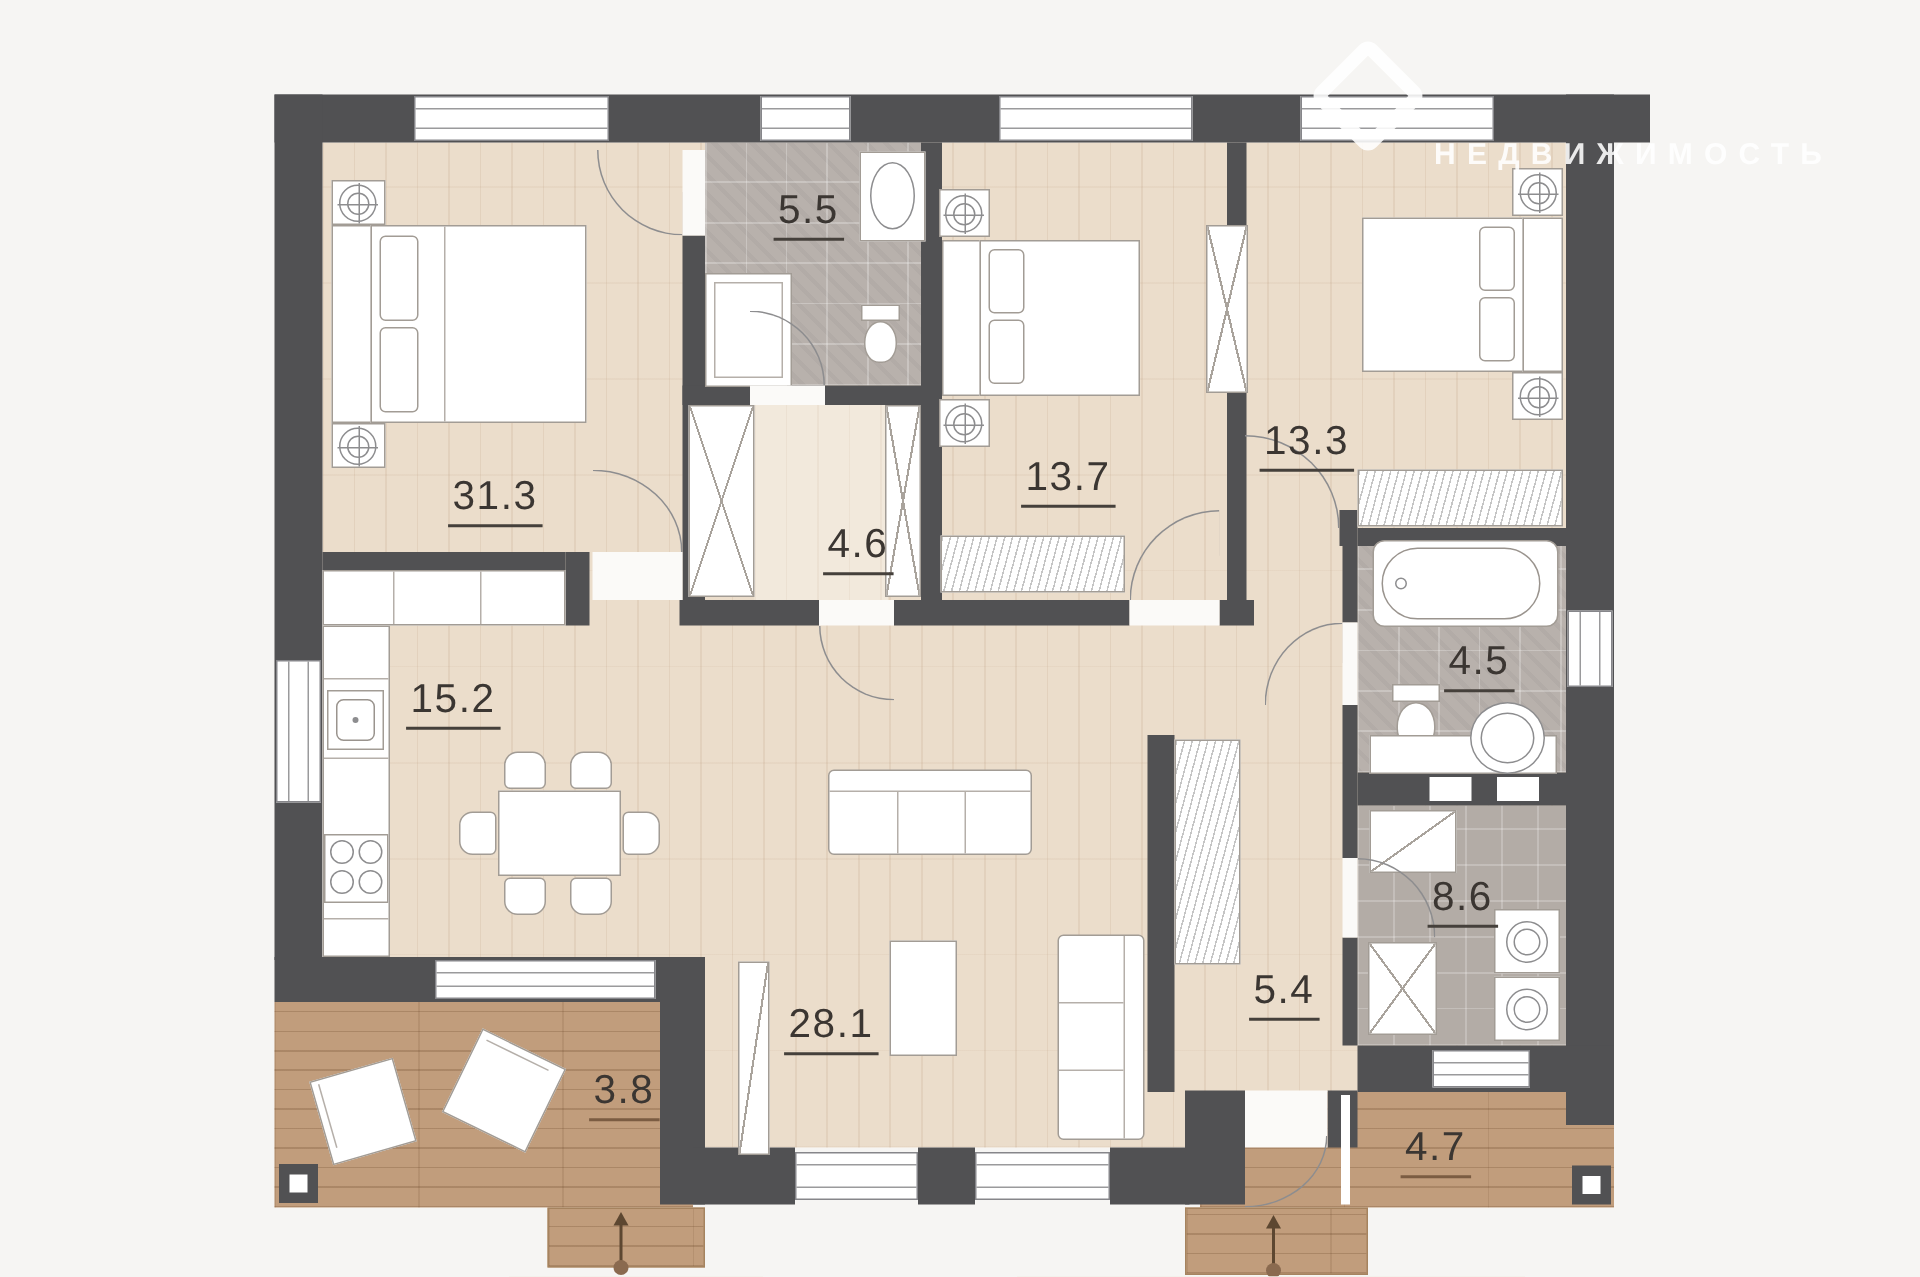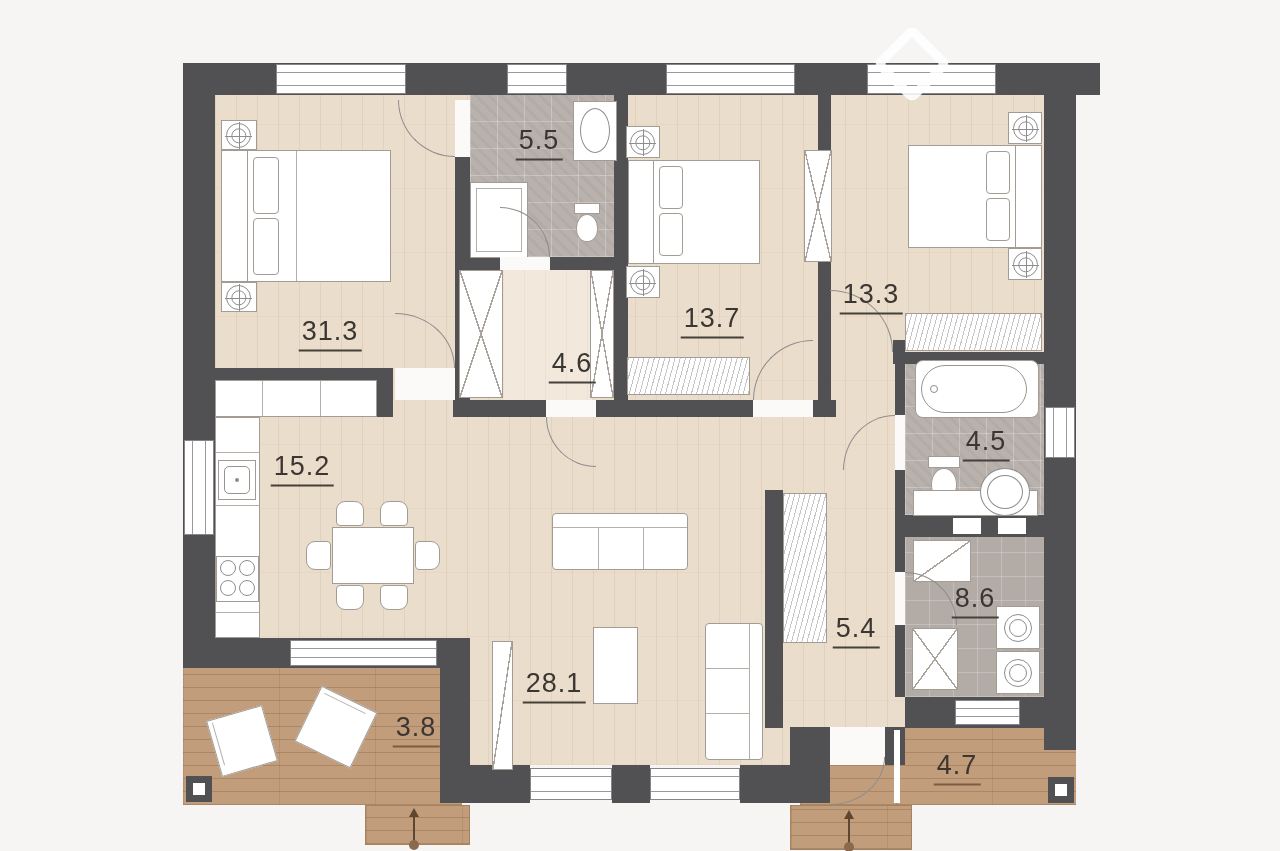--- a/index.html
+++ b/index.html
@@ -263,20 +263,21 @@
     </div>
 
   <div class="lbl" style="left:330px;top:331px"><b>31.3</b></div>
   <div class="lbl" style="left:539px;top:140px"><b>5.5</b></div>
   <div class="lbl" style="left:712px;top:318px"><b>13.7</b></div>
   <div class="lbl" style="left:871px;top:294px"><b>13.3</b></div>
   <div class="lbl" style="left:572px;top:363px"><b>4.6</b></div>
   <div class="lbl" style="left:302px;top:466px"><b>15.2</b></div>
   <div class="lbl" style="left:986px;top:441px"><b>4.5</b></div>
   <div class="lbl" style="left:975px;top:598px"><b>8.6</b></div>
-  <div class="lbl" style="left:856px;top:628px"><b>5.4</b></div>
+  <div class="lbl" style="left:856px;top:660px"><b>5.4</b></div>
   <div class="lbl" style="left:554px;top:683px"><b>28.1</b></div>
   <div class="lbl brown" style="left:416px;top:727px"><b>3.8</b></div>
   <div class="lbl brown" style="left:957px;top:765px"><b>4.7</b></div>
 
   <div class="wm" style="left:884px;top:36px;width:56px;height:56px;border:9px solid rgba(255,255,255,.88);border-radius:8px;transform:rotate(45deg)"></div>
+  <div class="wm" style="left:956px;top:92px;font-size:20px;font-weight:bold;letter-spacing:7.5px">НЕДВИЖИМОСТЬ</div>
 
 </div>
 
 </body></html>

